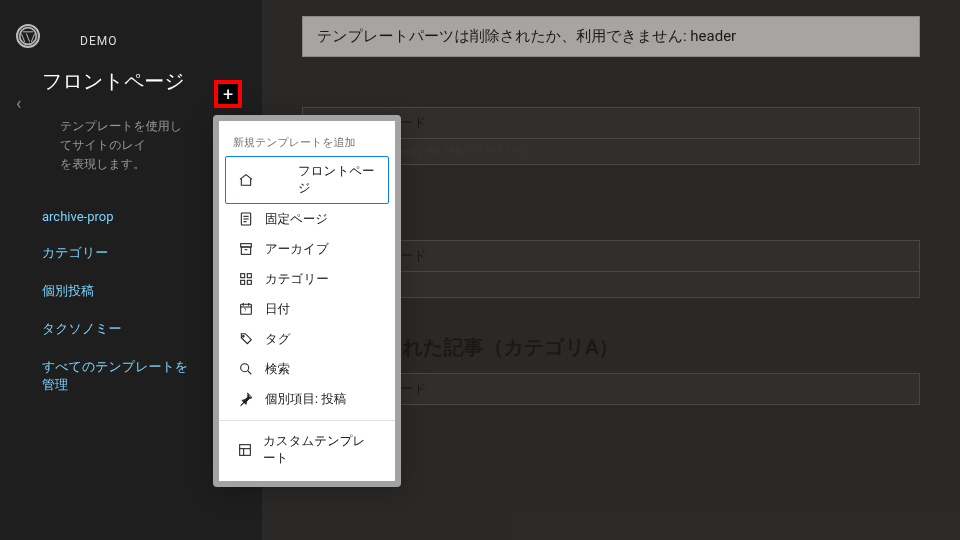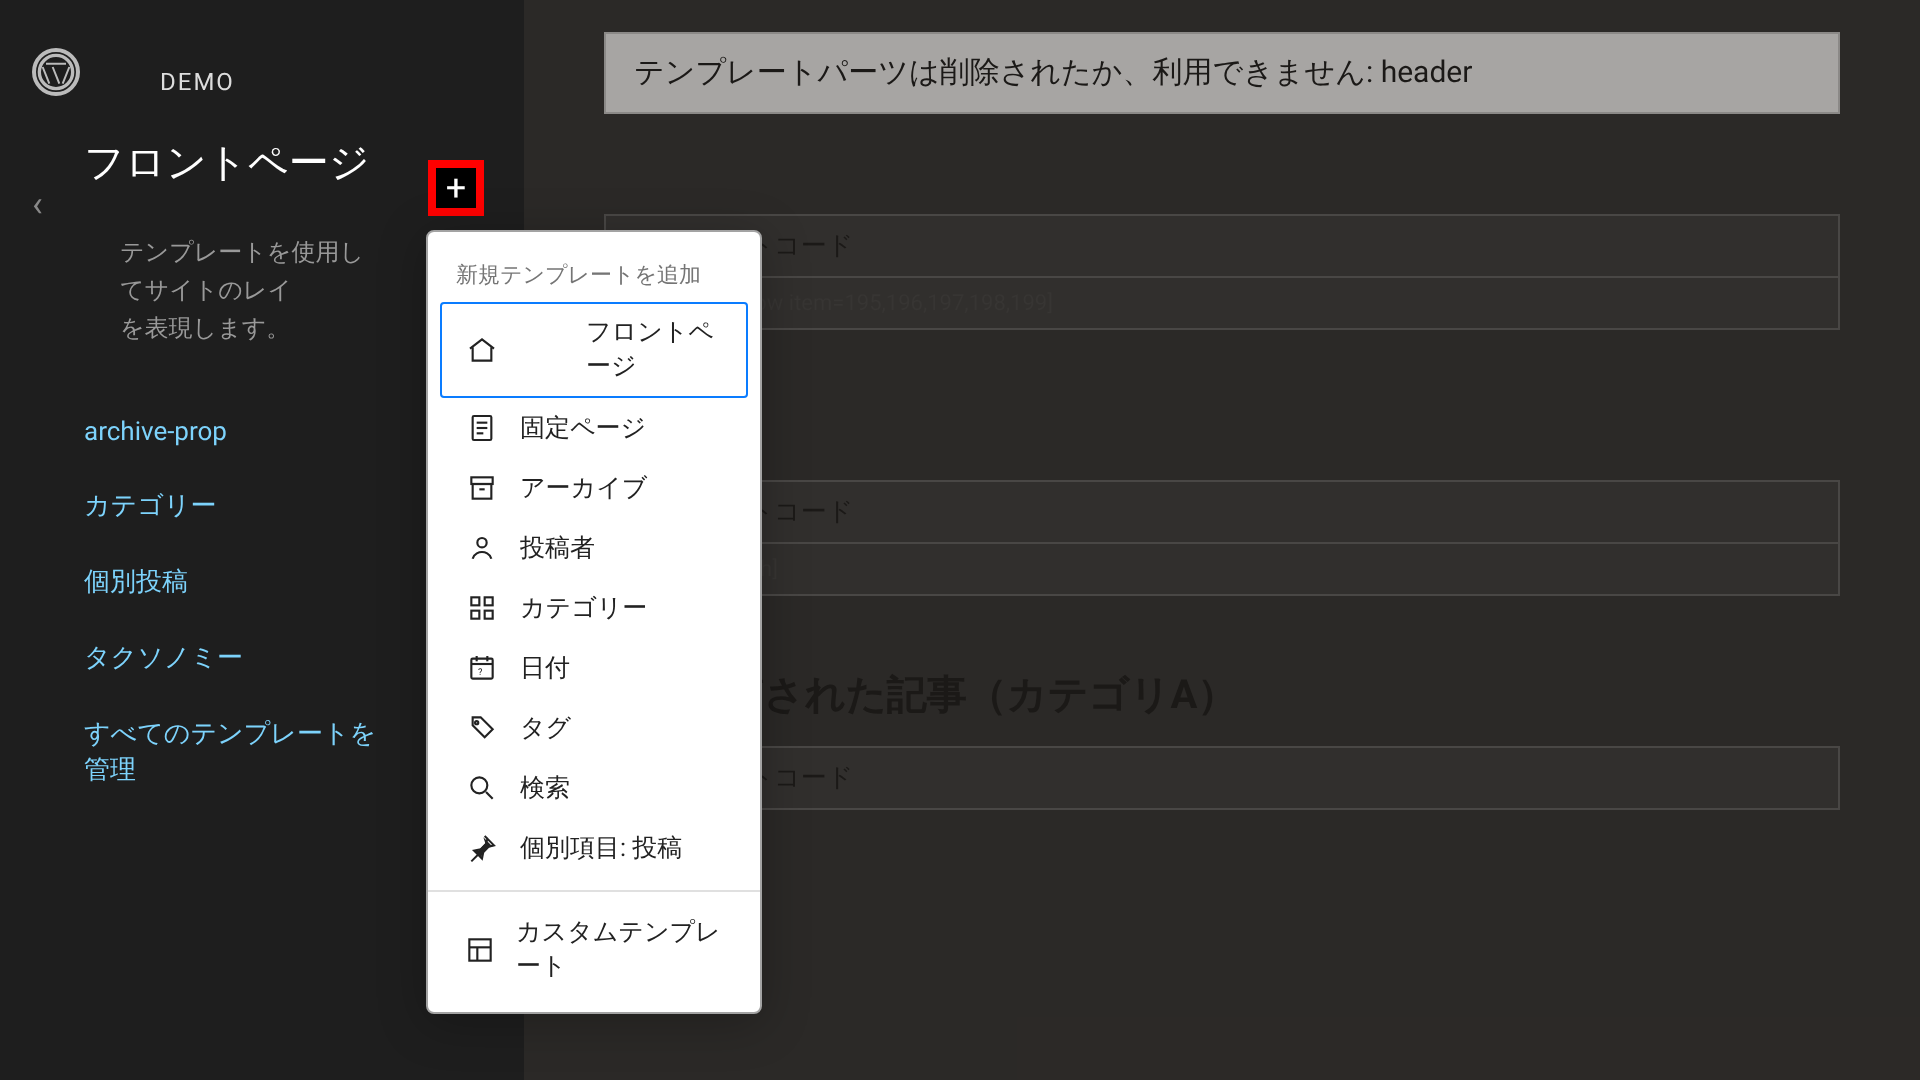--- a/index.html
+++ b/index.html
@@ -15,21 +15,21 @@
   .sidebar-list div { color: #7dd3fc; font-size: 13px; padding: 10px 0; }
   .add-button { position: absolute; left: 214px; top: 80px; width: 28px; height: 28px; background: #000; border: 4px solid #ff0000; display: flex; align-items: center; justify-content: center; color: #fff; font-size: 18px; cursor: pointer; }
   .canvas-overlay { position: absolute; left: 262px; top: 0; right: 0; bottom: 0; background: rgba(60,55,50,0.45); }
   .canvas-body { position: absolute; left: 262px; top: 0; right: 0; bottom: 0; padding: 16px 40px; }
   .notice { background: #fff; padding: 10px 14px; font-size: 15px; border: 1px solid #ccc; margin-bottom: 50px; }
   .block { margin-bottom: 36px; }
   .block-header { display: flex; align-items: center; gap: 10px; border: 1px solid #555; padding: 6px 10px; font-size: 13px; background: rgba(255,255,255,0.05); }
   .block-header .code-ico { font-weight: bold; font-size: 12px; }
   .block-sub { border: 1px solid #555; border-top: none; padding: 6px 10px; font-size: 11px; color: #333; background: rgba(255,255,255,0.05); }
   .heading { font-size: 20px; font-weight: bold; margin: 28px 0 12px 0; }
-  .popup { position: absolute; left: 213px; top: 115px; width: 168px; background: #fff; border: 1px solid #a3a3a3; border-radius: 4px; box-shadow: 0 4px 24px rgba(0,0,0,0.25); padding: 8px 0; }
+  .popup { position: absolute; left: 213px; top: 115px; width: 188px; background: #fff; border: 6px solid #a3a3a3; border-radius: 4px; box-shadow: 0 4px 24px rgba(0,0,0,0.25); padding: 8px 0; }
   .popup-title { font-size: 11px; color: #757575; padding: 6px 14px 6px 14px; }
   .popup-item { display: flex; align-items: center; gap: 10px; padding: 6px 12px; font-size: 12.5px; color: #222; cursor: pointer; margin: 0 6px; border-radius: 2px; }
   .popup-item.selected { border: 1.5px solid #0a7cff; gap: 44px; }
   .popup-item .ico { width: 18px; height: 18px; display: flex; align-items: center; justify-content: center; color: #222; }
   .popup-sep { height: 1px; background: #e0e0e0; margin: 6px 0; }
   svg { display: block; }
 </style>
 </head>
 <body>
 
@@ -118,29 +118,20 @@
           <rect x="4" y="4" width="16" height="5"></rect>
           <rect x="5" y="9" width="14" height="11"></rect>
           <line x1="10" y1="13" x2="14" y2="13"></line>
         </svg>
       </span>
     <span>アーカイブ</span>
   </div>
   <div class="popup-item">
     <span class="ico">
         <svg width="16" height="16" viewBox="0 0 24 24" fill="none" stroke="#222" stroke-width="1.6">
-          <circle cx="12" cy="8" r="3.5"></circle>
-          <path d="M5 20c1-4 5-5 7-5s6 1 7 5"></path>
-        </svg>
-      </span>
-    <span>投稿者</span>
-  </div>
-  <div class="popup-item">
-    <span class="ico">
-        <svg width="16" height="16" viewBox="0 0 24 24" fill="none" stroke="#222" stroke-width="1.6">
           <rect x="4" y="4" width="6" height="6"></rect>
           <rect x="14" y="4" width="6" height="6"></rect>
           <rect x="4" y="14" width="6" height="6"></rect>
           <rect x="14" y="14" width="6" height="6"></rect>
         </svg>
       </span>
     <span>カテゴリー</span>
   </div>
   <div class="popup-item">
     <span class="ico">

